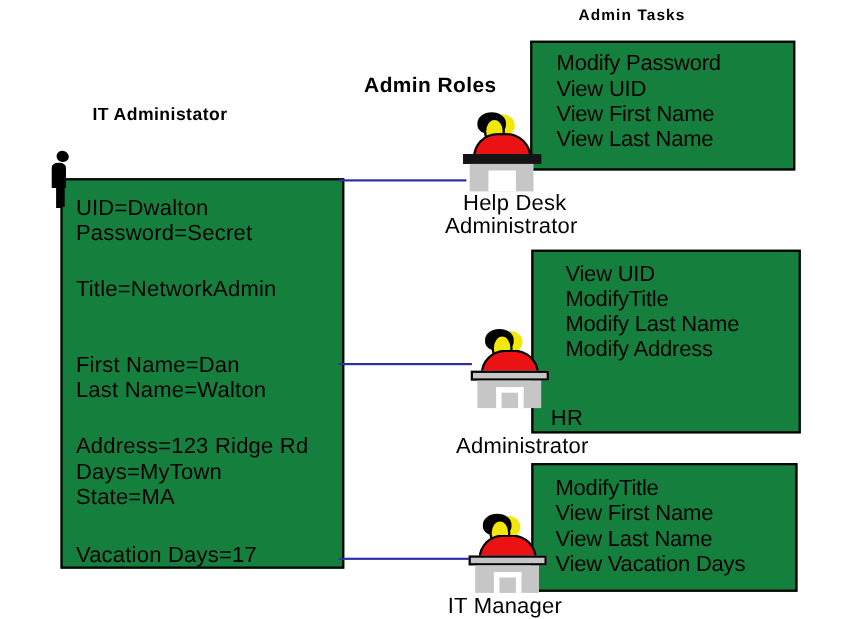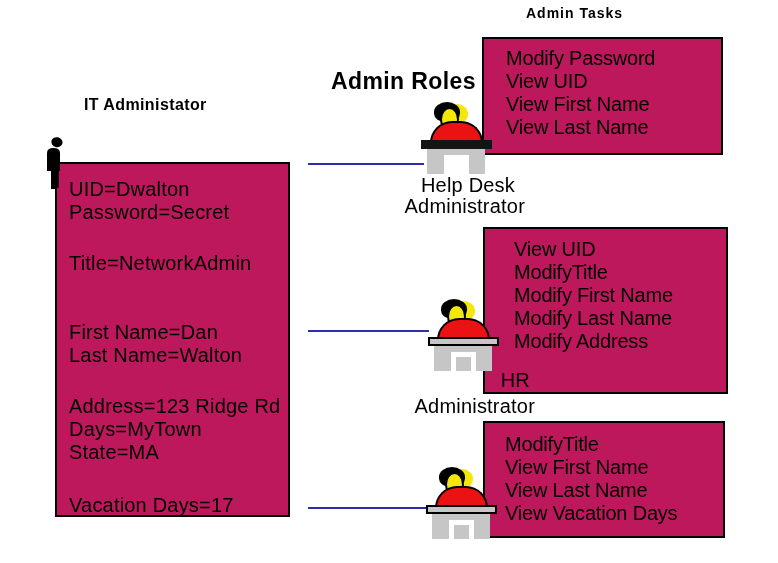--- a/index.html
+++ b/index.html
@@ -5,26 +5,26 @@
   html,body{margin:0;padding:0;background:#fff;}
   .canvas{
     position:relative;width:778px;height:563px;background:#ffffff;
     font-family:"Liberation Sans", sans-serif;color:#000;overflow:hidden;
   }
   .abs{position:absolute;}
 
   
   .heading{font-weight:bold;font-size:16px;letter-spacing:.4px;white-space:nowrap;}
   .h-itadmin{left:84px;top:96px;}
-  .h-roles{left:331px;top:68px;font-size:23px;}
+  .h-roles{left:331px;top:68px;font-size:19px;}
   .h-tasks{left:526px;top:5px;font-size:14px;letter-spacing:1px;}
 
   
-  .box{box-sizing:border-box;border:2px solid #000;background:#be185d;}
-  .profile-box{left:55px;top:162px;width:235px;height:355px;padding:14px 6px 0 12px;}
+  .box{box-sizing:border-box;border:2px solid #000;background:#15803d;}
+  .profile-box{left:55px;top:162px;width:258px;height:355px;padding:14px 6px 0 12px;}
   .taskbox1{left:482px;top:37px;width:241px;height:118px;padding:8px 4px 0 22px;}
   .taskbox2{left:483px;top:227px;width:245px;height:167px;padding:9px 4px 0 29px;}
   .taskbox3{left:483px;top:421px;width:242px;height:117px;padding:10px 4px 0 20px;}
 
   .bodytext{font-size:20px;line-height:23px;letter-spacing:.2px;white-space:nowrap;}
   .tasktext{font-size:20px;line-height:23px;letter-spacing:-.2px;white-space:nowrap;}
   .gap28{margin-top:28px;}
   .gap31{margin-top:46px;}
   .gap30{margin-top:30px;}
 
@@ -97,21 +97,20 @@
   <div class="abs box taskbox1">
     <div class="tasktext">Modify Password</div>
     <div class="tasktext">View UID</div>
     <div class="tasktext">View First Name</div>
     <div class="tasktext">View Last Name</div>
   </div>
 
   <div class="abs box taskbox2">
     <div class="tasktext">View UID</div>
     <div class="tasktext">ModifyTitle</div>
-    <div class="tasktext">Modify First Name</div>
     <div class="tasktext">Modify Last Name</div>
     <div class="tasktext">Modify Address</div>
   </div>
 
   <div class="abs box taskbox3">
     <div class="tasktext">ModifyTitle</div>
     <div class="tasktext">View First Name</div>
     <div class="tasktext">View Last Name</div>
     <div class="tasktext">View Vacation Days</div>
   </div>
@@ -143,14 +142,15 @@
     <div class="torso"></div>
     <div class="deskbar"></div>
     <div class="deskbody"></div>
     <div class="door"></div>
   </div>
 
   <div class="abs rolelabel lab-hd1">Help Desk</div>
   <div class="abs rolelabel lab-hd2">Administrator</div>
   <div class="abs rolelabel lab-hr1">HR</div>
   <div class="abs rolelabel lab-hr2">Administrator</div>
+  <div class="abs rolelabel lab-itm">IT Manager</div>
 
 </div>
 
 </body></html>

